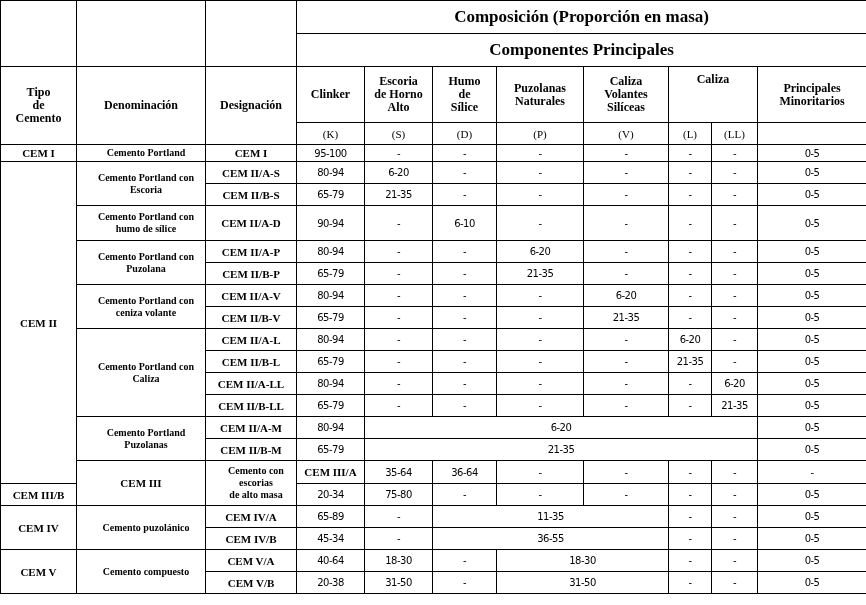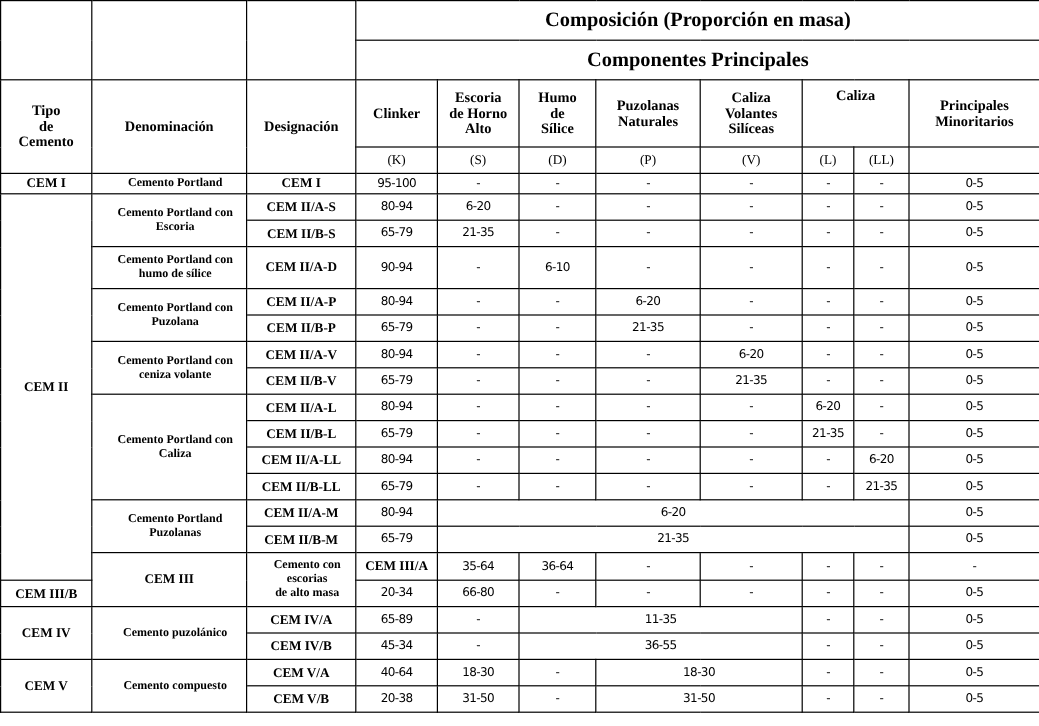--- a/index.html
+++ b/index.html
@@ -313,21 +313,21 @@
     <td class="val">-</td>
     <td class="val">-</td>
     <td class="val">-</td>
     <td class="val">-</td>
     <td class="val">0-5</td>
   </tr>
 
   <tr style="height:22px">
     <td class="desig">CEM III/B</td>
     <td class="val">20-34</td>
-    <td class="val">66-80</td>
+    <td class="val">75-80</td>
     <td class="val">-</td>
     <td class="val">-</td>
     <td class="val">-</td>
     <td class="val">-</td>
     <td class="val">-</td>
     <td class="val">0-5</td>
   </tr>
 
   <tr style="height:22px">
     <td rowspan="2" class="tipo">CEM IV</td>

